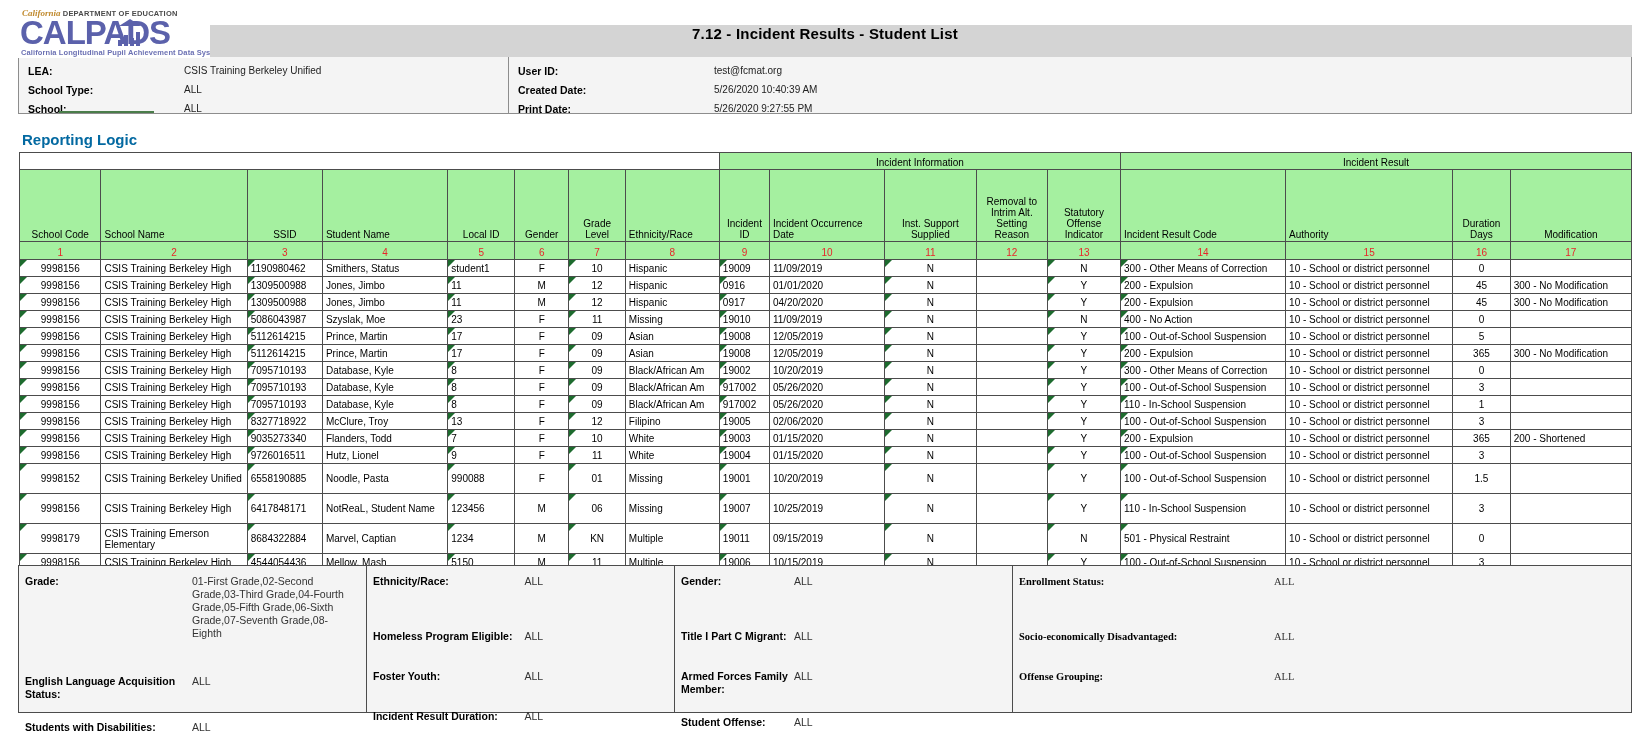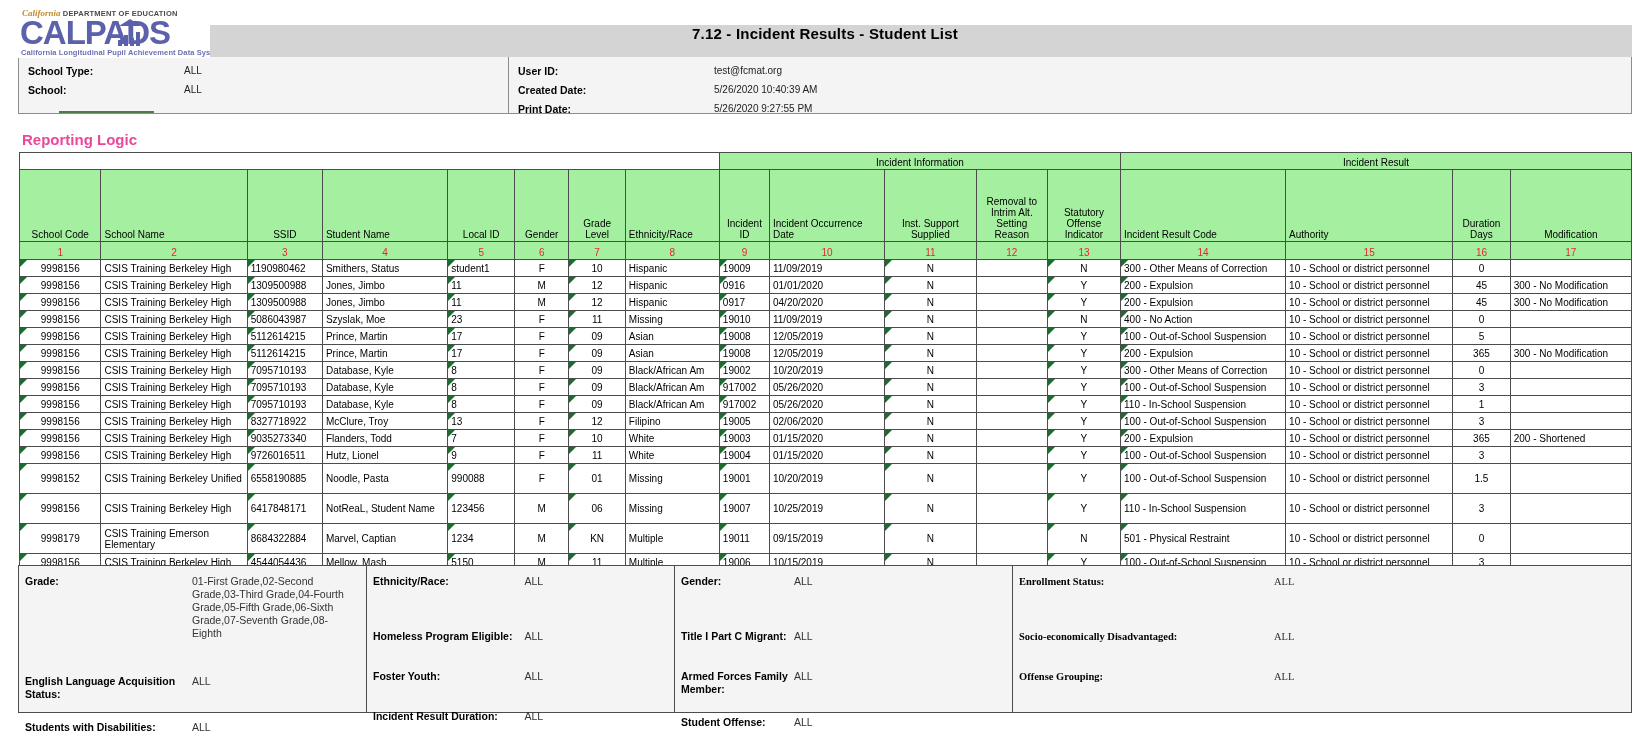--- a/index.html
+++ b/index.html
@@ -64,21 +64,21 @@
   .meta .c1 .lbl{width:290px;}
   .meta .c2 .lbl{width:165px;}
   .meta .c3 .lbl{width:205px;}
   .meta .underline{
     position:absolute;left:40px;bottom:0px;width:95px;height:2px;background:#4a7d4a;
   }
 
   
   .rl{
     position:absolute;left:22px;top:131px;
-    font-size:15px;font-weight:bold;color:#ec4899;
+    font-size:15px;font-weight:bold;color:#0369a1;
   }
 
   
   .tblwrap{position:absolute;left:19px;top:152px;width:1613px;}
   table.rpt{border-collapse:collapse;table-layout:fixed;width:1613px;}
   table.rpt td,table.rpt th{
     border:1px solid #4c4c4c;
     font-size:10px;font-weight:normal;
     padding:1px 3px;vertical-align:bottom;
     overflow:hidden;box-sizing:border-box;
@@ -137,20 +137,24 @@
       <i style="left:0;height:6px;"></i>
         <i style="left:6px;height:11px;"></i>
         <i style="left:12px;height:8px;"></i>
         <i style="left:18px;height:14px;"></i>
     </div>
     <div class="l3">California Longitudinal Pupil Achievement Data System</div>
   </div>
 
   <div class="meta">
     <div class="col c2">
+      <div class="row">
+        <div class="lbl">LEA:</div>
+        <div class="val">CSIS Training Berkeley Unified</div>
+      </div>
       <div class="row">
         <div class="lbl">School Type:</div>
         <div class="val">ALL</div>
       </div>
       <div class="row">
         <div class="lbl">School:</div>
         <div class="val">ALL</div>
       </div>
       <div class="underline"></div>
     </div>

